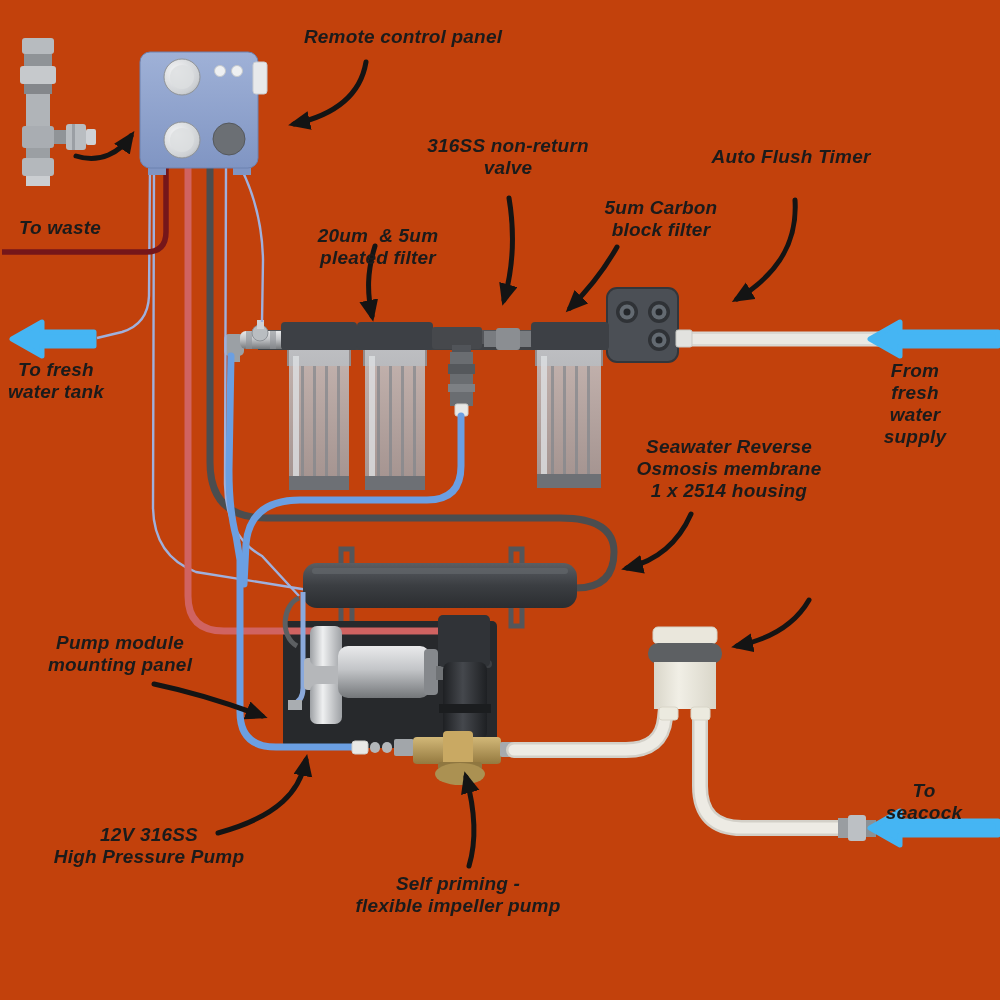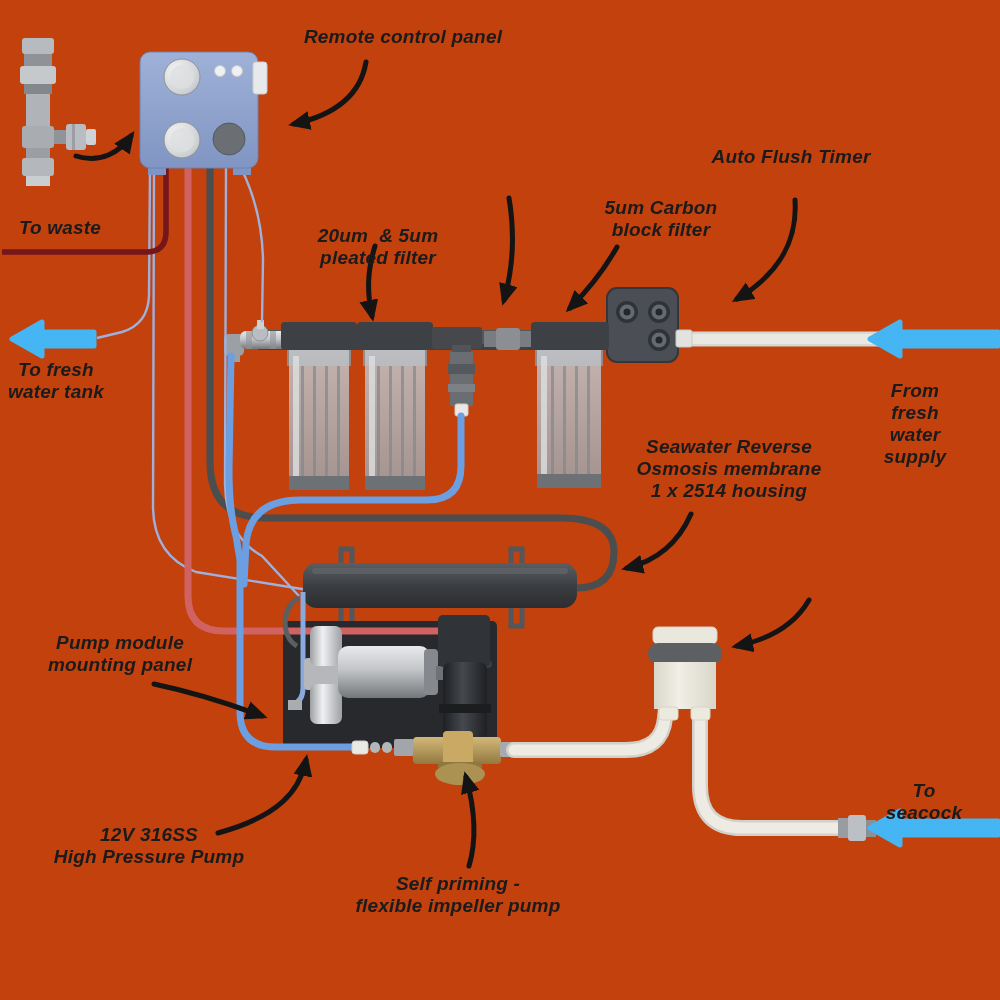--- a/index.html
+++ b/index.html
@@ -269,28 +269,30 @@
     <path marker-end="url(#ah)" d="M 691,514 C 676,548 652,562 627,568"></path>
     <path marker-end="url(#ah)" d="M 809,600 C 794,626 766,640 737,646"></path>
     <path marker-end="url(#ah)" d="M 154,684 C 192,692 230,704 262,716"></path>
     <path marker-end="url(#ah)" d="M 218,833 C 280,816 300,790 306,760"></path>
     <path marker-end="url(#ah)" d="M 469,866 C 478,836 474,806 466,777"></path>
   </g>
 </svg>
 
 <div class="lbl" style="left:403px;top:26px;">Remote control panel</div>
 <div class="lbl" style="left:60px;top:217px;">To waste</div>
+<div class="lbl" style="left:508px;top:135px;">316SS non-return
+valve</div>
 <div class="lbl" style="left:378px;top:197px;margin-top:28px;">20um  &amp; 5um
 pleated filter</div>
 <div class="lbl" style="left:661px;top:197px;">5um Carbon
 block filter</div>
 <div class="lbl" style="left:791px;top:146px;">Auto Flush Timer</div>
 <div class="lbl" style="left:56px;top:359px;">To fresh
 water tank</div>
-<div class="lbl" style="left:915px;top:360px;margin-top:20px;">From fresh
+<div class="lbl" style="left:915px;top:360px;">From fresh
 water supply</div>
 <div class="lbl" style="left:729px;top:436px;">Seawater Reverse
 Osmosis membrane
 1 x 2514 housing</div>
 <div class="lbl" style="left:120px;top:632px;">Pump module
 mounting panel</div>
 <div class="lbl" style="left:924px;top:780px;">To seacock</div>
 <div class="lbl" style="left:149px;top:824px;">12V 316SS
 High Pressure Pump</div>
 <div class="lbl" style="left:458px;top:873px;">Self priming -

